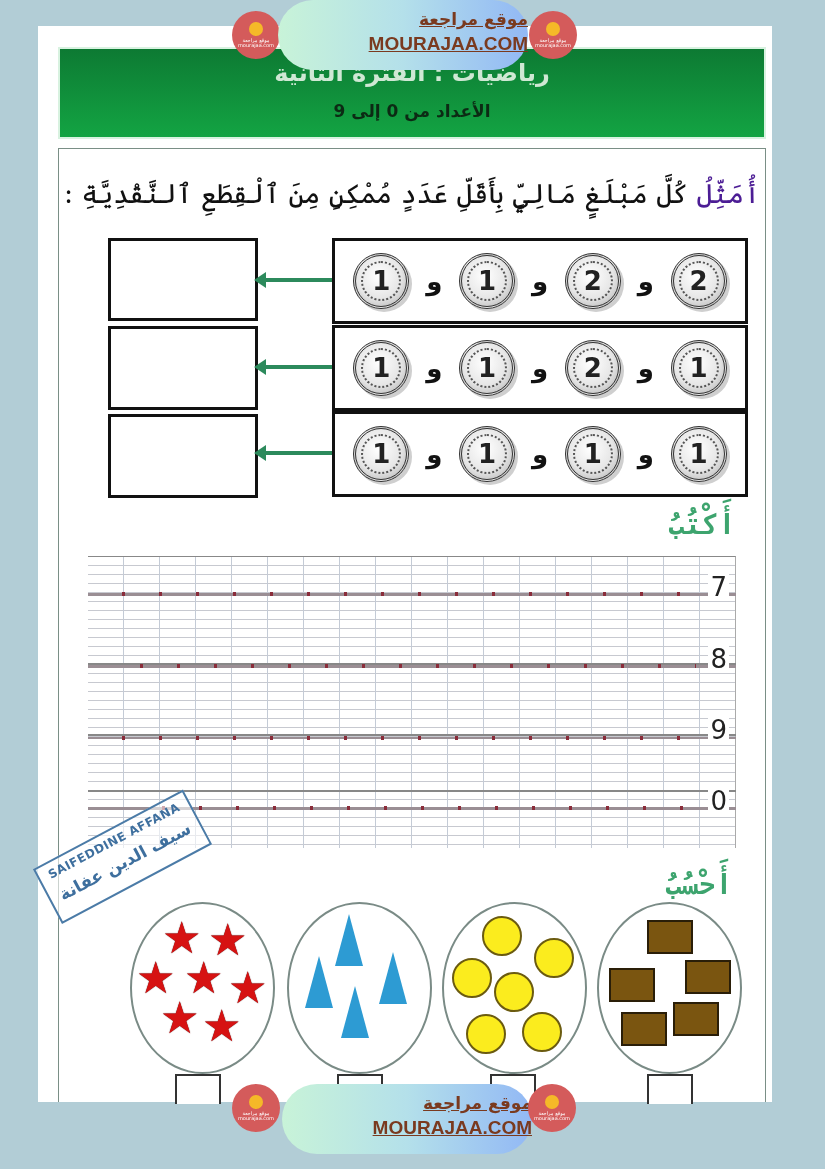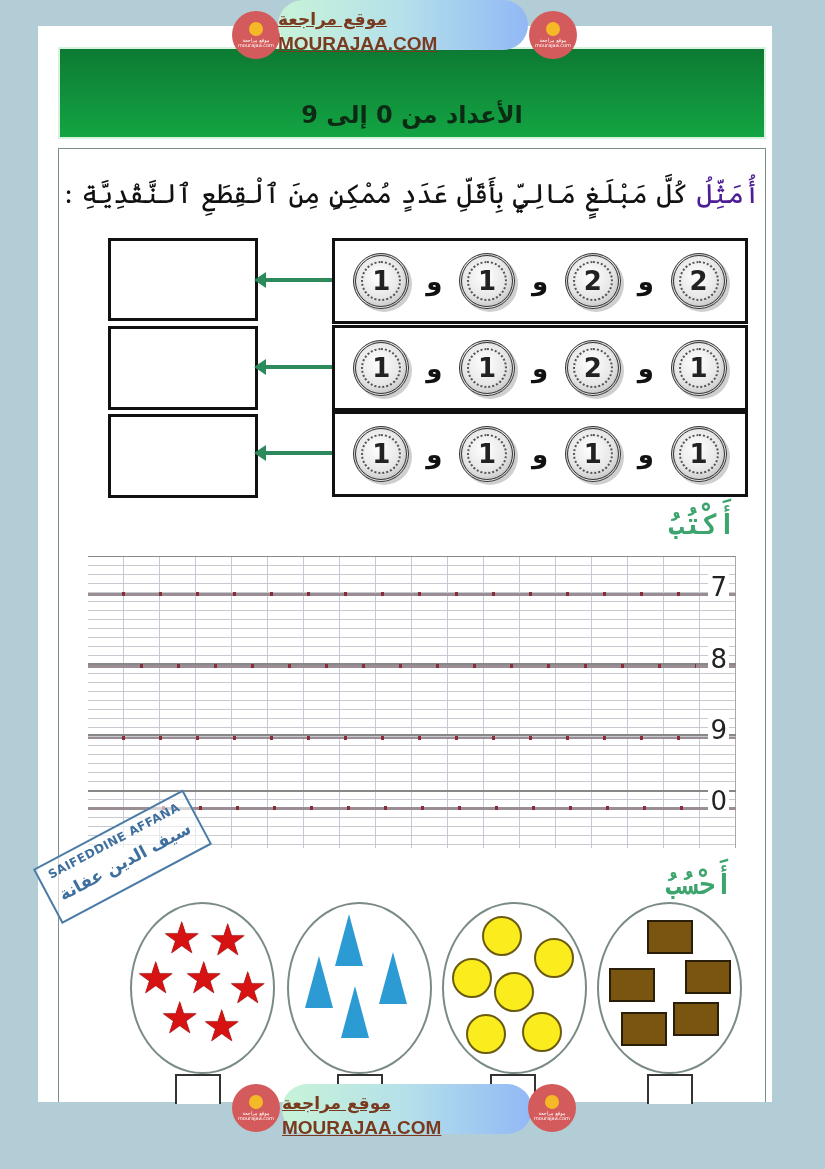--- a/index.html
+++ b/index.html
@@ -19,21 +19,21 @@
     border: 2px solid #d8f2e0;
     text-align: center; direction: rtl;
   }
   .header .subject {
     position: absolute; top: 10px; left: 0; right: 0;
     color: #cfe8d4; font-size: 24px; font-weight: bold;
     font-family: "DejaVu Sans", sans-serif;
   }
   .header .lesson {
     position: absolute; top: 52px; left: 0; right: 0;
-    color: #0c2a14; font-size: 24px; font-weight: bold;
+    color: #0c2a14; font-size: 17px; font-weight: bold;
   }
   .panel {
     position: absolute; left: 58px; top: 148px; width: 708px; height: 954px;
     border: 1px solid #7a8f86; border-bottom: none;
     background: #ffffff;
   }
   .instr {
     position: absolute; top: 178px; left: 70px; width: 690px;
     direction: rtl; text-align: right;
     font-family: "DejaVu Serif", serif;
@@ -112,33 +112,34 @@
   .rect { background: #7a5510; border: 2px solid #2a1e08; width: 46px; height: 34px; }
   .tri { width: 0; height: 0; border-left: 14px solid transparent; border-right: 14px solid transparent; border-bottom: 52px solid #2d9bd3; }
   .star { font-size: 44px; color: #d61212; line-height: 44px; text-shadow: 0 0 1px #3a0000; }
   .badge {
     position: absolute; width: 48px; height: 48px; border-radius: 50%;
     background: #d45b5b; display: flex; flex-direction: column; align-items: center; justify-content: center;
   }
   .badge .logo { width: 14px; height: 14px; border-radius: 50%; background: #f5b928; }
   .badge .txt { font-size: 5px; color: #fff; margin-top: 2px; line-height: 5px; text-align: center; }
   .pill {
-    position: absolute; width: 250px; height: 50px; border-radius: 35px;
+    position: absolute; width: 250px; height: 70px; border-radius: 35px;
     background: linear-gradient(90deg, #c8f3d8 0%, #b4e0ea 50%, #92b8f5 100%);
-    text-align: left;
+    text-align: right;
   }
   .pill .ar { color: #7a3a1f; font-size: 17px; font-weight: bold; text-decoration: underline; margin-top: 9px; direction: rtl; }
   .pill .en { color: #7a3a1f; font-size: 19px; font-weight: bold; text-decoration: underline; margin-top: 4px; font-family: "Liberation Sans", sans-serif; }
 </style>
 </head>
 <body>
 
 <div class="page"></div>
 
 <div class="header">
+  <div class="subject">رياضيات : الفترة الثانية</div>
   <div class="lesson">الأعداد من 0 إلى 9</div>
 </div>
 
 <div class="panel"></div>
 
 <div class="instr">
   <span class="verb">أُمَثِّلُ</span>
   <span>كُلَّ مَبْلَغٍ مَالِيٍّ بِأَقَلِّ عَدَدٍ مُمْكِنٍ مِنَ ٱلْقِطَعِ ٱلنَّقْدِيَّةِ :</span>
 </div>
 

